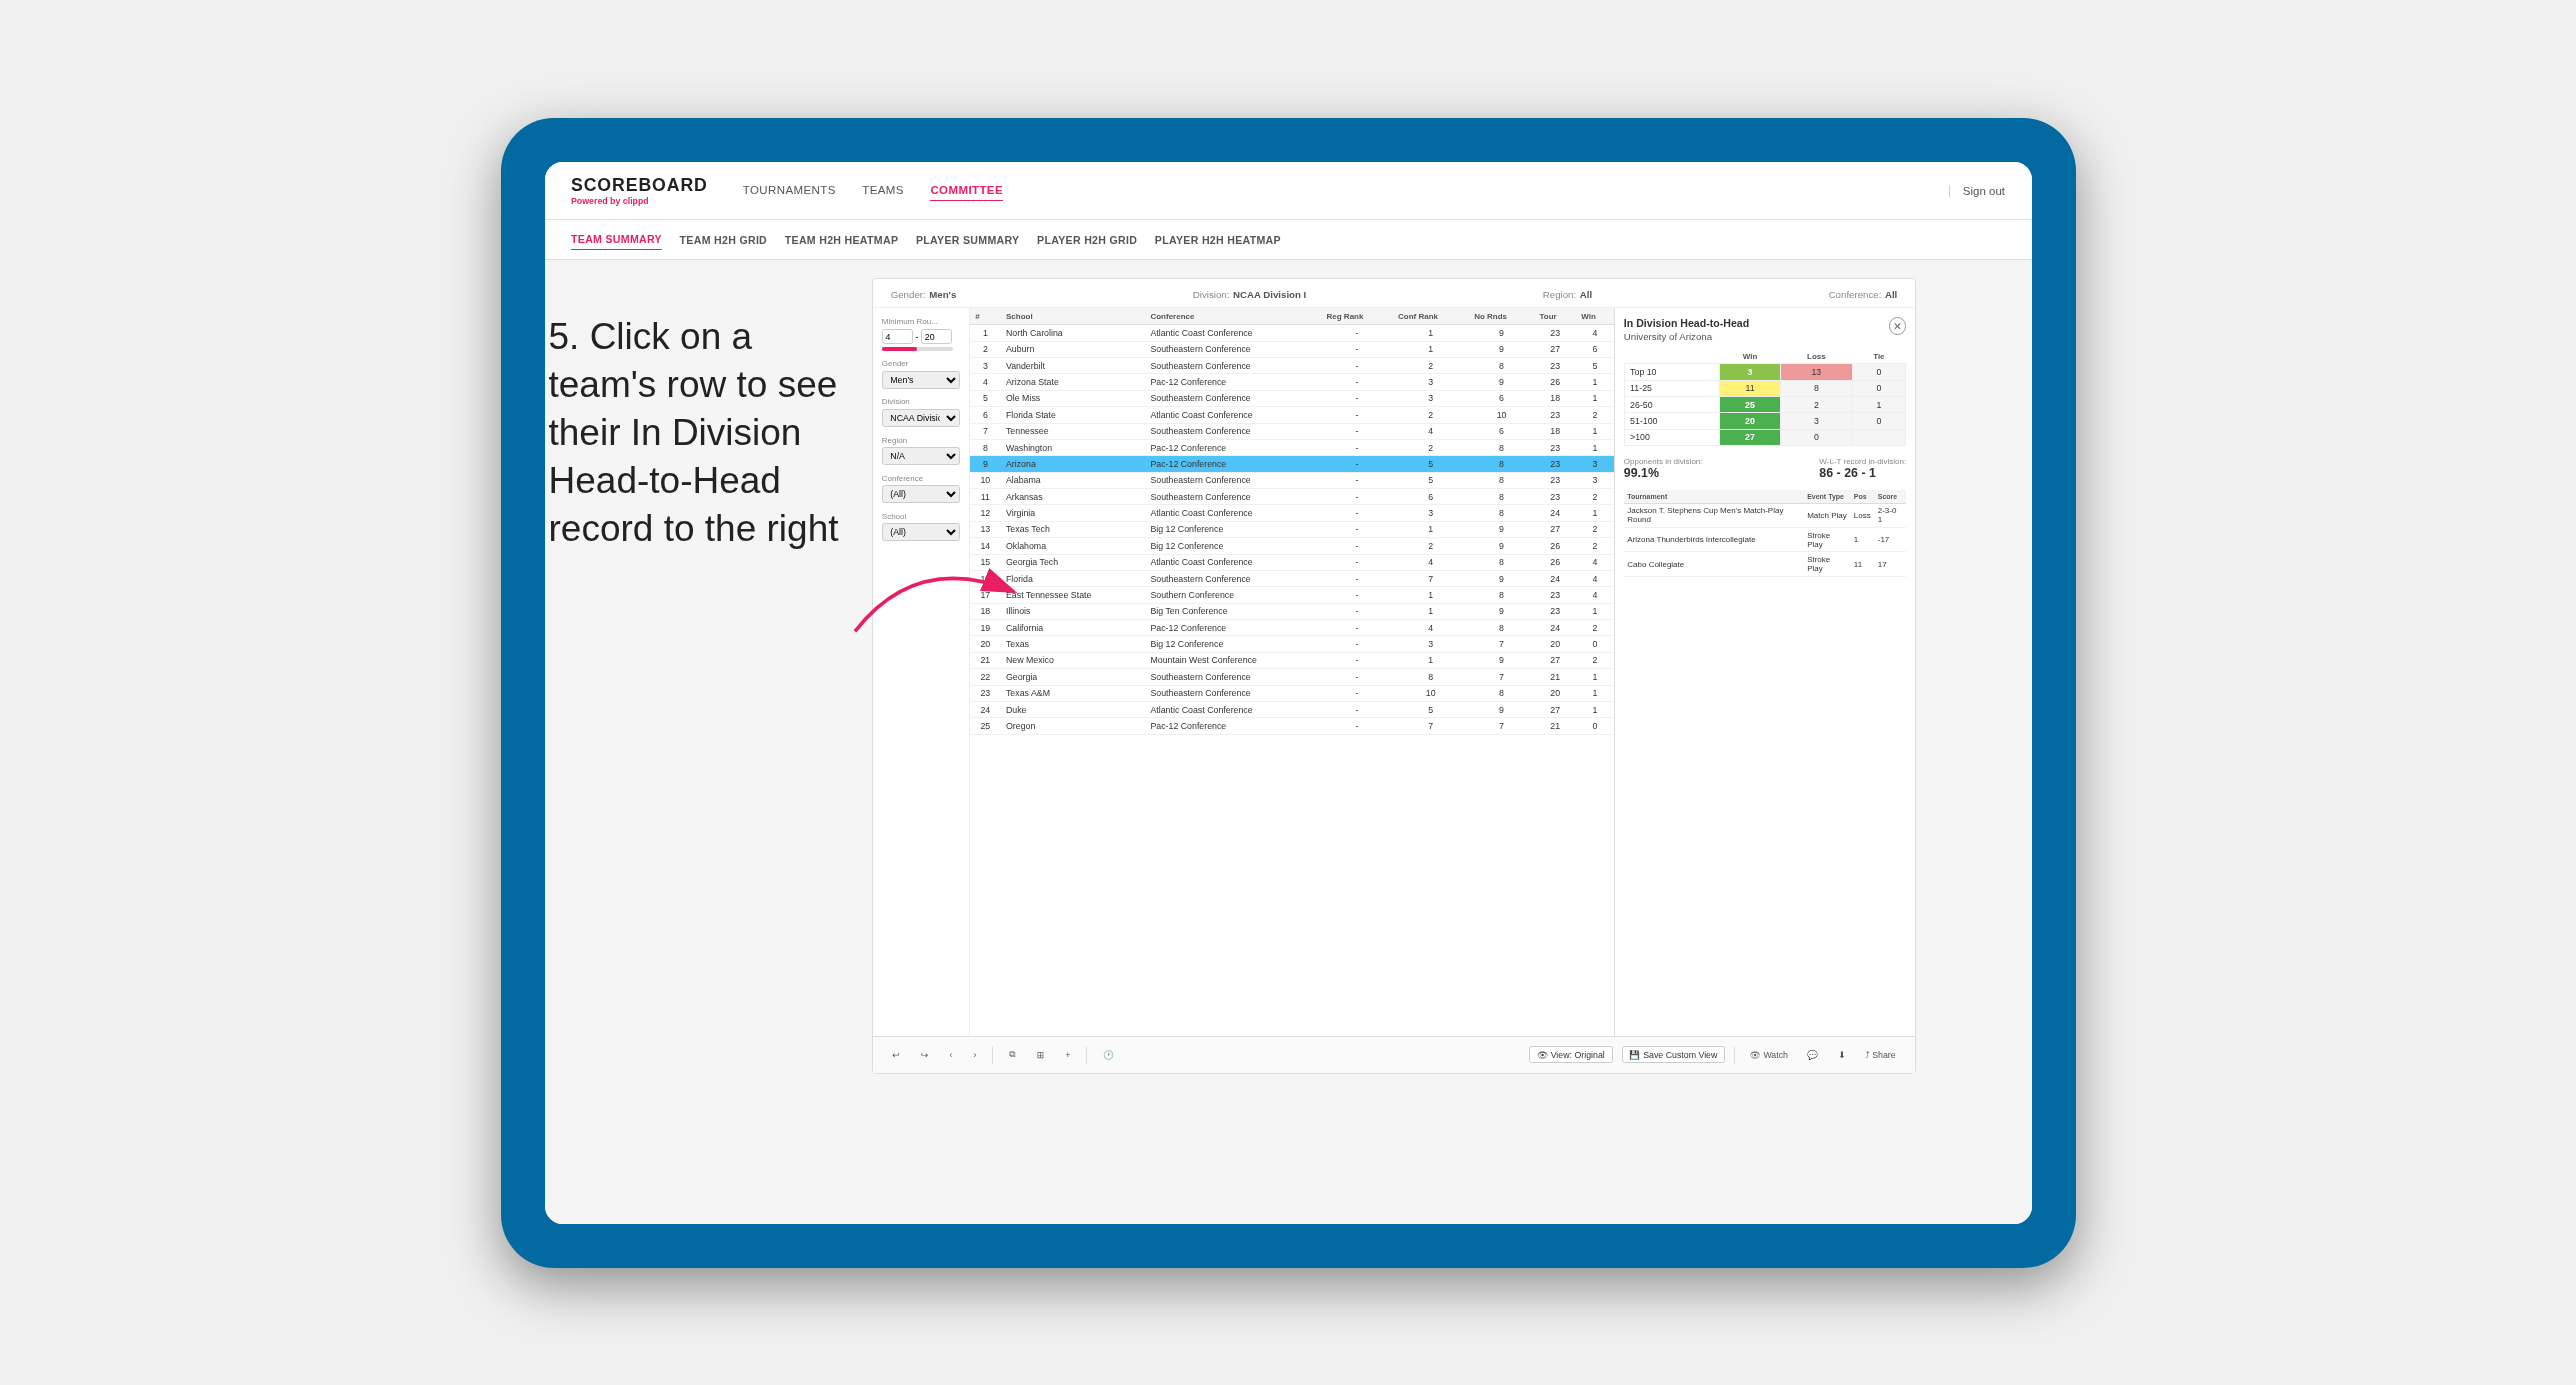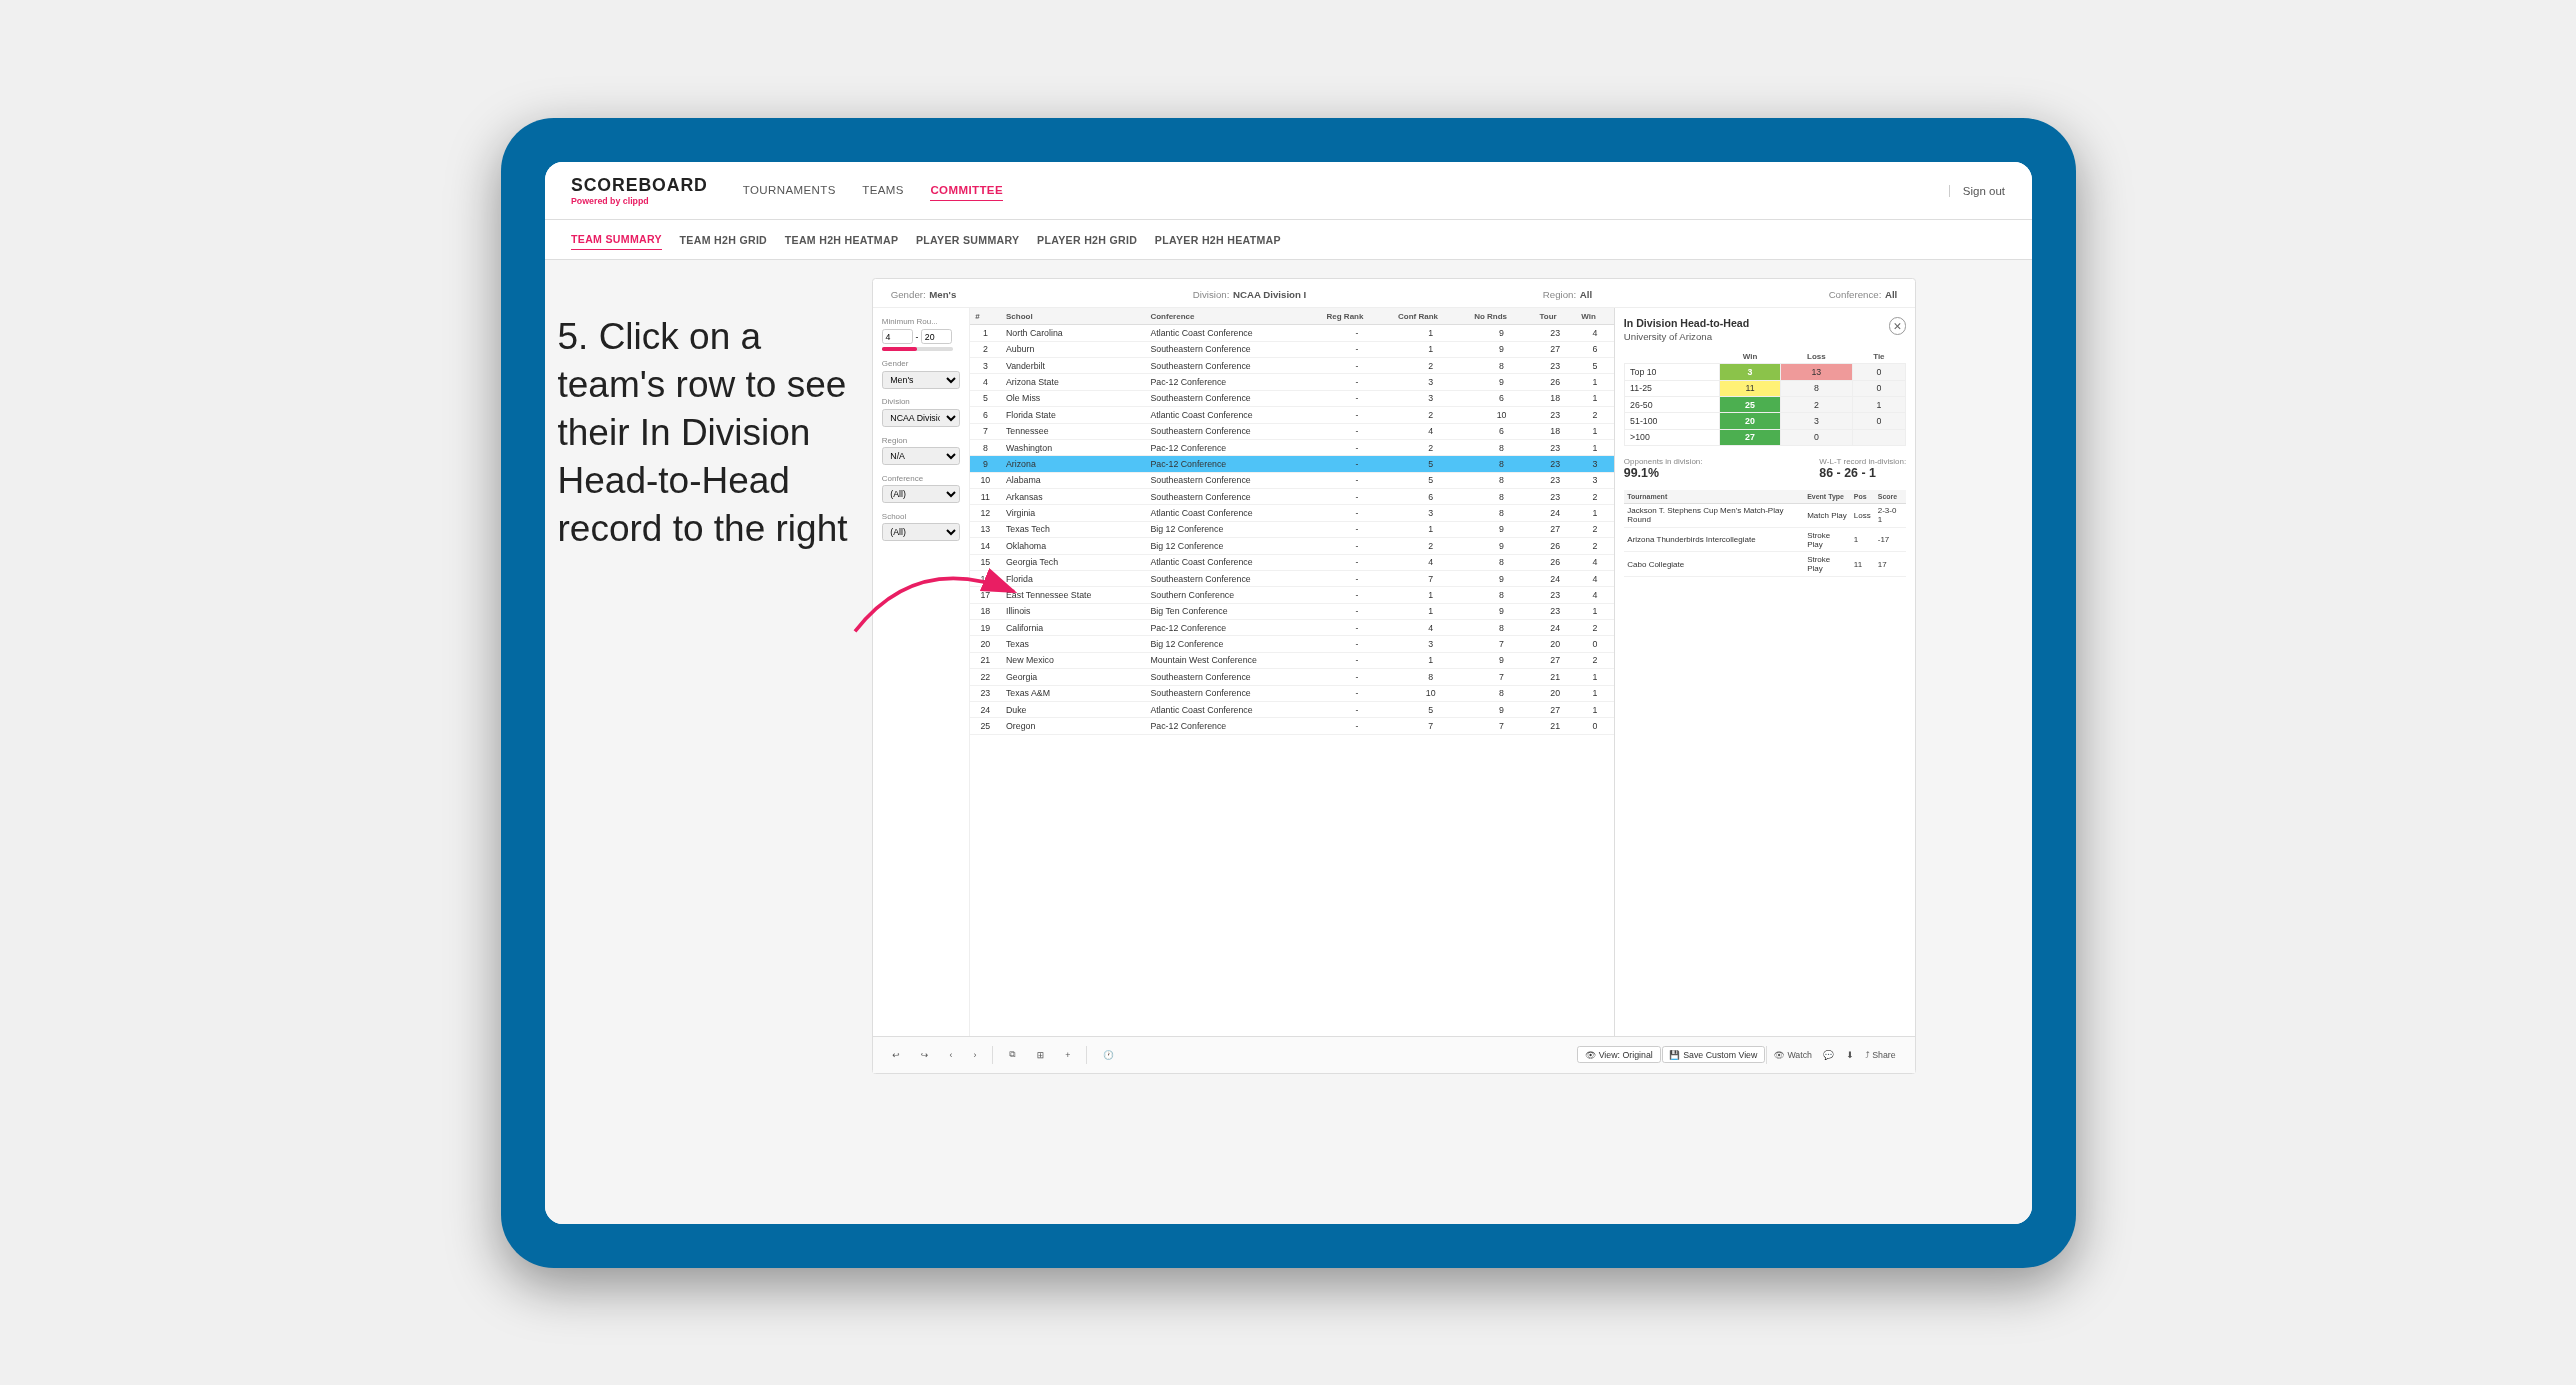--- a/index.html
+++ b/index.html
@@ -125,21 +125,21 @@
       overflow: hidden;
       display: flex;
       align-items: flex-start;
       justify-content: center;
       padding: 17.7px;
       position: relative;
     }
     
     .instruction-text {
       position: absolute;
-      left: 13px;
+      left: 4px;
       top: 53px;
       width: 310px;
       font-size: 37px;
       font-weight: 400;
       line-height: 1.3;
       color: #222;
     }
     
     .arrow-container {
       position: absolute;
@@ -359,21 +359,21 @@
       color: #555;
       cursor: pointer;
       display: flex;
       align-items: center;
       gap: 2.7px;
       background: none;
       border: none;
       padding: 2.7px 5.3px;
     }
     .toolbar-divider { width: 0.9px; height: 17.7px; background: #ddd; }
-    .toolbar-right { margin-left: auto; display: flex; gap: 1px; align-items: center; }
+    .toolbar-right { margin-left: auto; display: flex; gap: 9px; align-items: center; }
     .toolbar-btn-outline {
       border: 0.9px solid #ccc;
       border-radius: 2.7px;
       padding: 2.7px 7px;
       font-size: 8.8px;
       cursor: pointer;
       background: #fff;
       color: #333;
     }
   </style>

